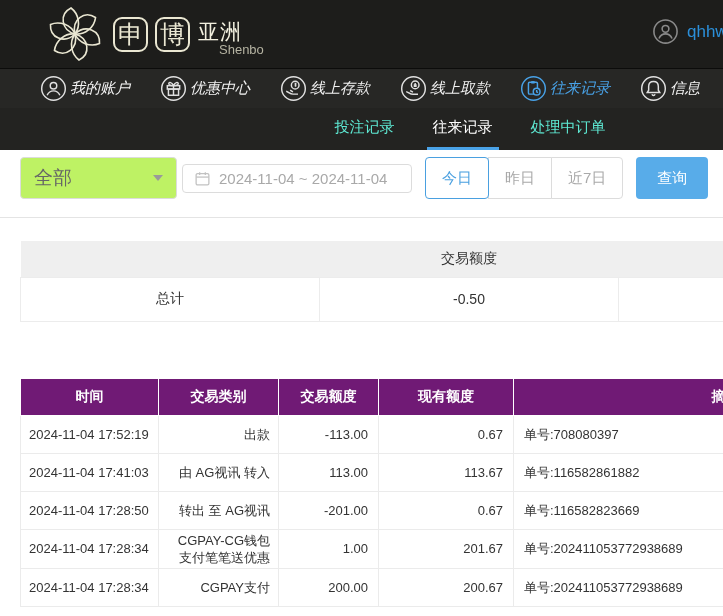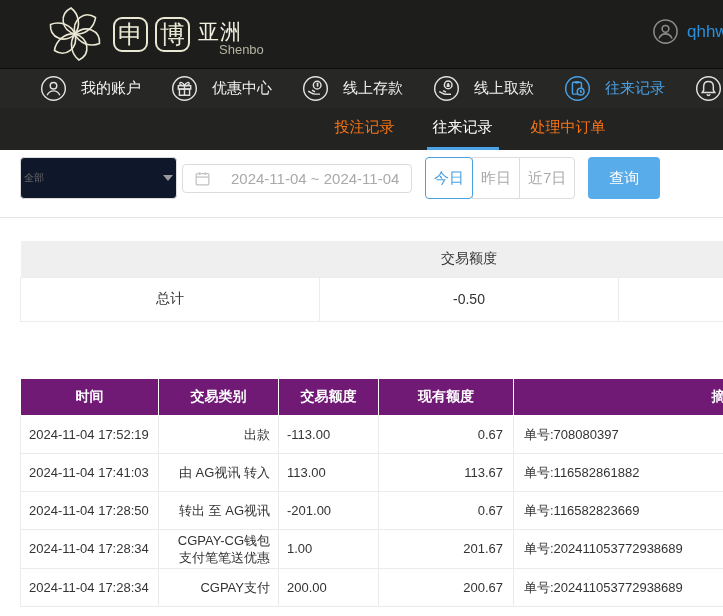--- a/index.html
+++ b/index.html
@@ -26,58 +26,58 @@
 
   .user-box { position:absolute; left:652px; top:18px; display:flex; align-items:center; gap:8px; cursor:pointer; }
   .user-icon { width:27px; height:27px; color:#8a8a8a; }
   .user-name { color:#2b8fd9; font-size:17px; white-space:nowrap; }
 
   
   .nav {
     height:40px; background:#272725; border-top:1px solid #0c0c0b;
     display:flex; align-items:center; padding-left:40px; gap:30px;
   }
-  .nav-item { display:flex; align-items:center; gap:14px; color:#f2f2f2; font-size:15px; cursor:pointer; white-space:nowrap; }
+  .nav-item { display:flex; align-items:center; gap:3px; color:#f2f2f2; font-size:15px; cursor:pointer; white-space:nowrap;font-style:italic; }
   .nav-item .nav-icon { width:27px; height:27px; color:#e0e0e0; }
   .nav-item.active { color:#48a1e6; }
   .nav-item.active .nav-icon { color:#48a1e6; }
 
   
   .subnav { height:42px; background:#232321; display:flex; justify-content:center; gap:26px; }
   .subtab {
     display:flex; align-items:center; padding:0 6px;
-    color:#f97316; font-size:15px; cursor:pointer;
+    color:#5eead4; font-size:15px; cursor:pointer;
     border-bottom:3px solid transparent;
   }
   .subtab.active { color:#ffffff; border-bottom-color:#4aa3e8; }
 
   
   .filter-bar {
     display:flex; align-items:center;
     padding:7px 0 18px 20px; width:940px;
     border-bottom:1px solid #e4e4e4;
   }
   .select-box {
     width:157px; height:42px; border:1px solid #dcdcdc; border-radius:4px;
     display:flex; align-items:center; justify-content:space-between;
-    padding:0 3px; color:#666; font-size:10px; background:#0f172a;
+    padding:0 13px; color:#666; font-size:19px; background:#bef264;
     margin-right:5px; cursor:pointer;
   }
   .caret { width:0; height:0; border-left:5px solid transparent; border-right:5px solid transparent; border-top:6px solid #9a9a9a; }
   .date-box {
     width:230px; height:29px; border:1px solid #dcdcdc; border-radius:4px;
-    display:flex; align-items:center; gap:20px; padding:0 11px;
+    display:flex; align-items:center; gap:8px; padding:0 11px;
     color:#a9a9a9; font-size:15px; background:#fff;
     margin-right:13px; cursor:pointer; white-space:nowrap;
   }
   .cal-icon { width:17px; height:17px; color:#c2c2c2; flex:0 0 auto; }
   .btn-group { display:flex; }
   .quick-btn {
     height:42px; border:1px solid #dcdcdc; background:#fff;
-    color:#a9a9a9; font-size:15px; padding:0 8px;
+    color:#a9a9a9; font-size:15px; padding:0 16px;
     font-family:inherit; cursor:pointer;
   }
   .quick-btn.first { border-radius:4px 0 0 4px; }
   .quick-btn.mid   { margin-left:-1px; }
   .quick-btn.last  { margin-left:-1px; border-radius:0 4px 4px 0; }
   .quick-btn.active {
     border:1px solid #4aa0e0; color:#4aa0e0; position:relative; z-index:2;
     border-radius:4px;
   }
   .search-btn {
@@ -103,21 +103,21 @@
   .main-table th {
     height:37px; background:#701a75; color:#fff;
     font-size:14px; font-weight:bold; border:1px solid #fff;
   }
   .main-table td {
     height:38px; border:1px solid #ebebeb; color:#333;
     font-size:13px; line-height:17px; padding:2px 8px; background:#fff;
   }
   .col-time    { text-align:left;  padding-left:8px !important; white-space:nowrap; }
   .col-type    { text-align:right;  padding-left:8px !important; padding-right:8px !important; }
-  .col-amount  { padding-right:10px !important; white-space:nowrap; }
+  .col-amount  { text-align:right; padding-right:10px !important; white-space:nowrap; }
   .col-balance { text-align:right; padding-right:10px !important; white-space:nowrap; }
   .col-note    { text-align:left;  padding-left:10px !important; white-space:nowrap; }
   svg { display:block; }
 </style>
 </head>
 <body>
 
 <div class="page">
 
   <div class="top-header">

